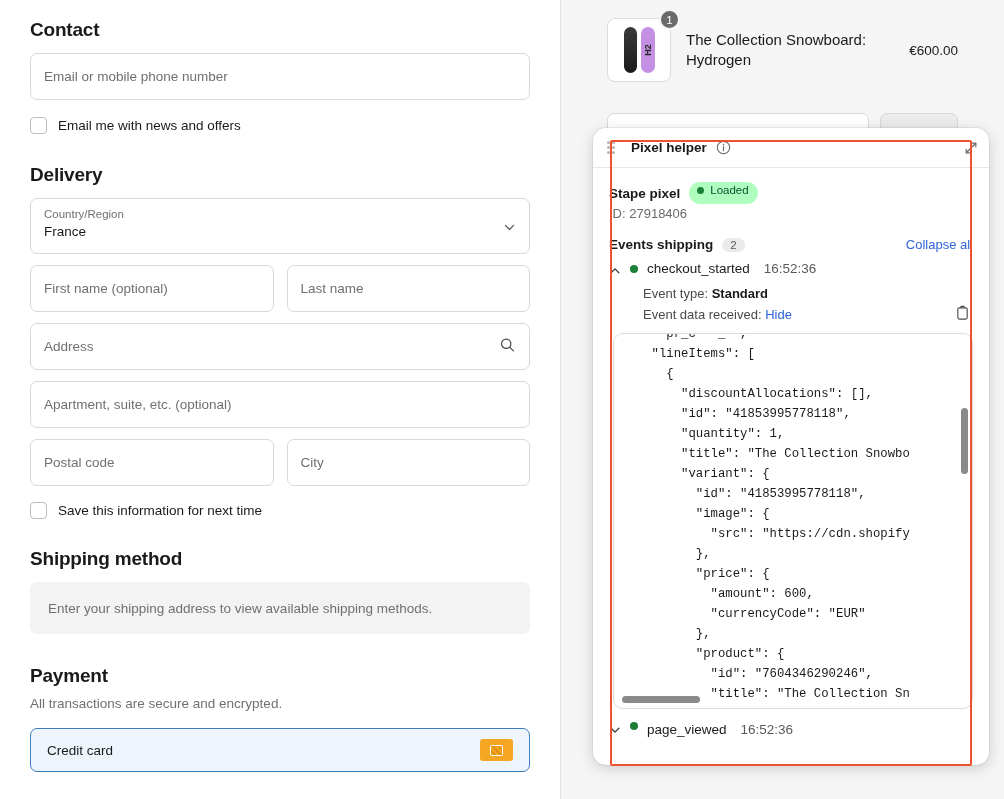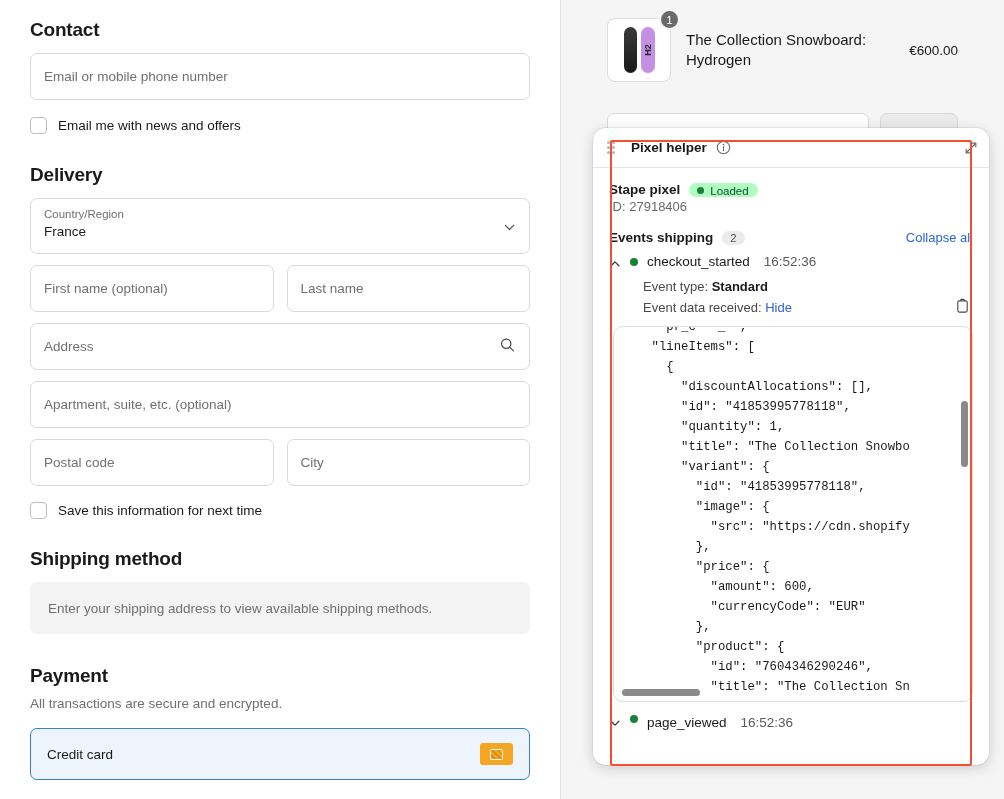--- a/index.html
+++ b/index.html
@@ -58,21 +58,21 @@
   }
   .search-ic { position: absolute; right: 13px; top: 50%; transform: translateY(-50%); }
   .notice {
     background: #f3f3f3; border-radius: 7px; height: 52px;
     display: flex; align-items: center; padding: 0 18px;
     font-size: 13.5px; color: #707070;
   }
   .sub-note { font-size: 13.5px; color: #707070; }
   .pay-card {
     border: 1px solid #3a7ec0; border-radius: 7px;
-    background: #eef4fb; height: 52px;
+    background: #eef4fb; height: 44px;
     display: flex; align-items: center; justify-content: space-between;
     padding: 0 16px; font-size: 13.5px; font-weight: 500;
   }
   .card-badge {
     width: 33px; height: 22px; border-radius: 3px;
     background: #f5a623;
     display: flex; align-items: center; justify-content: center;
   }
   .card-badge .inner {
     width: 13px; height: 11px; border: 1.6px solid #fff; border-radius: 1.5px;
@@ -159,21 +159,21 @@
   .panel-title { font-size: 13.5px; font-weight: bold; color: #1a1a1a; margin-right: 9px; }
   .info-ic { width: 15px; height: 15px; }
   .expand-ic { position: absolute; right: 11px; top: 13px; width: 14px; height: 14px; }
 
   .panel-body { padding: 14px 16px 0 16px; }
   .pixel-row { display: flex; align-items: center; gap: 9px; }
   .pixel-name { font-size: 13.5px; font-weight: bold; color: #1a1a1a; }
   .status-pill {
     display: inline-flex; align-items: center; gap: 6px;
     background: #affebf; color: #0c5132; border-radius: 11px;
-    padding: 2px 9px 0 8px; font-size: 11.5px;
+    padding: 2px 9px 8px 8px; font-size: 11.5px;
   }
   .status-dot { width: 7px; height: 7px; border-radius: 50%; background: #1a7f37; }
   .pixel-id { font-size: 13px; color: #6a6a6a; margin-top: 2px; }
   .events-row {
     display: flex; align-items: center; margin-top: 16px;
   }
   .events-label { font-size: 13.5px; font-weight: bold; color: #1a1a1a; }
   .events-count {
     margin-left: 9px; background: #ebebeb; color: #5a5a5a;
     border-radius: 9px; padding: 1px 8px; font-size: 11.5px;

